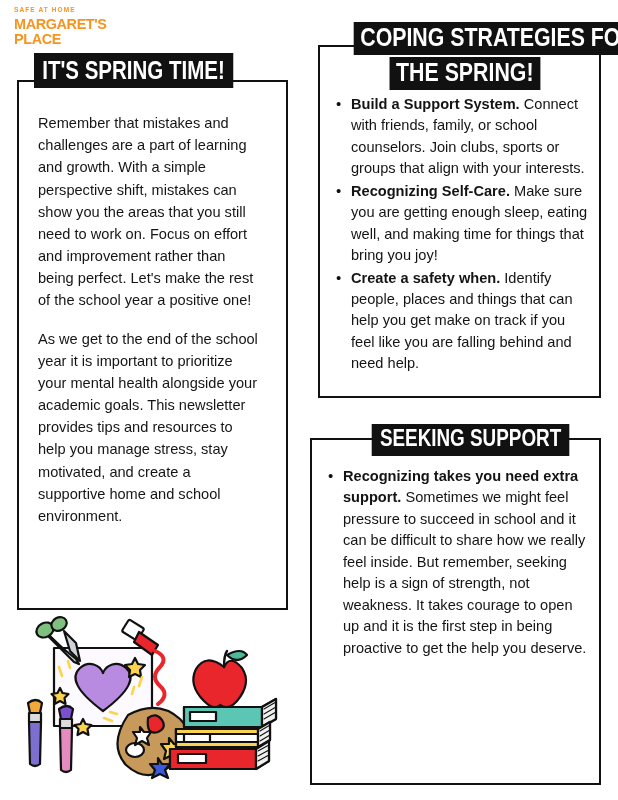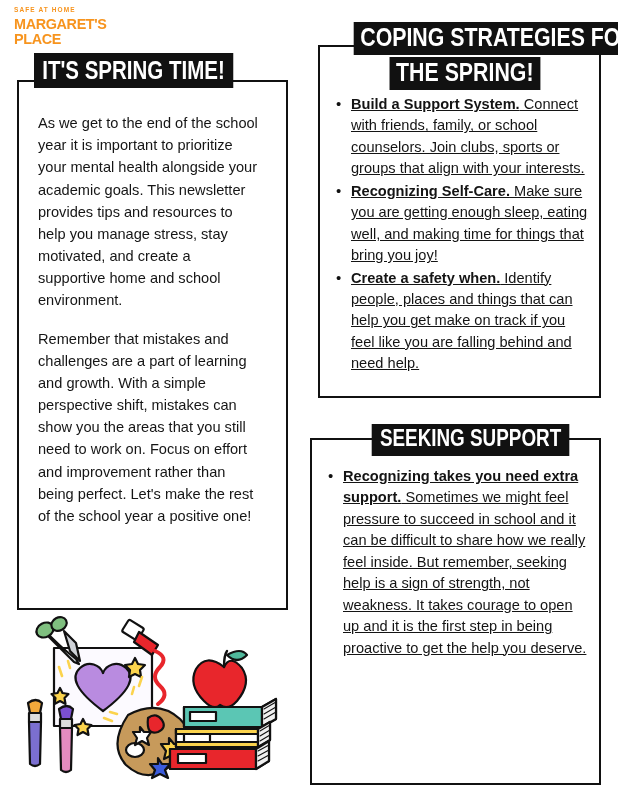--- a/index.html
+++ b/index.html
@@ -61,21 +61,21 @@
     left:350px; top:424px;
     font-size:23px;
     padding:3px 10px 5px 10px;
   }
 
   ul.bullets {
     position:absolute; list-style:none;
     font-size:14.6px; line-height:1.47; color:#141414;
   }
   ul.bullets li {
-    position:relative; padding-left:17px; margin-bottom:1px;text-decoration:underline;
+    position:relative; padding-left:17px; margin-bottom:1px;
   }
   ul.bullets li::before {
     content:"•"; position:absolute; left:2px; top:-1px;
     font-size:15px; color:#111;
   }
   ul.bullets b { font-weight:700; }
 
   #bul-r1 { left:334px; top:94px; width:256px; }
   #bul-r2 { left:326px; top:466px; width:266px; }
 
@@ -93,22 +93,22 @@
       <div>MARGARET'S</div>
       <div>PLACE</div>
     </div>
   </div>
 
   <div class="box" id="box-left"></div>
 
   <div class="hdr" id="hdr-left">IT'S SPRING TIME!</div>
 
   <div class="body-text">
+    <p>Remember that mistakes and challenges are a part of learning and growth. With a simple perspective shift, mistakes can show you the areas that you still need to work on. Focus on effort and improvement rather than being perfect. Let's make the rest of the school year a positive one!</p>
     <p>As we get to the end of the school year it is important to prioritize your mental health alongside your academic goals. This newsletter provides tips and resources to help you manage stress, stay motivated, and create a supportive home and school environment.</p>
-    <p>Remember that mistakes and challenges are a part of learning and growth. With a simple perspective shift, mistakes can show you the areas that you still need to work on. Focus on effort and improvement rather than being perfect. Let's make the rest of the school year a positive one!</p>
   </div>
 
   <div class="art">
     <svg viewBox="0 0 280 170" width="280" height="170" xmlns="http://www.w3.org/2000/svg">
       <g stroke="#111" stroke-width="2.2" stroke-linejoin="round" stroke-linecap="round">
 
         <rect x="36" y="33" width="98" height="78" fill="#fcfaff"></rect>
 
         <g>
           <ellipse cx="27" cy="15" rx="9" ry="7" fill="#7FBF7F" transform="rotate(-28 27 15)"></ellipse>

